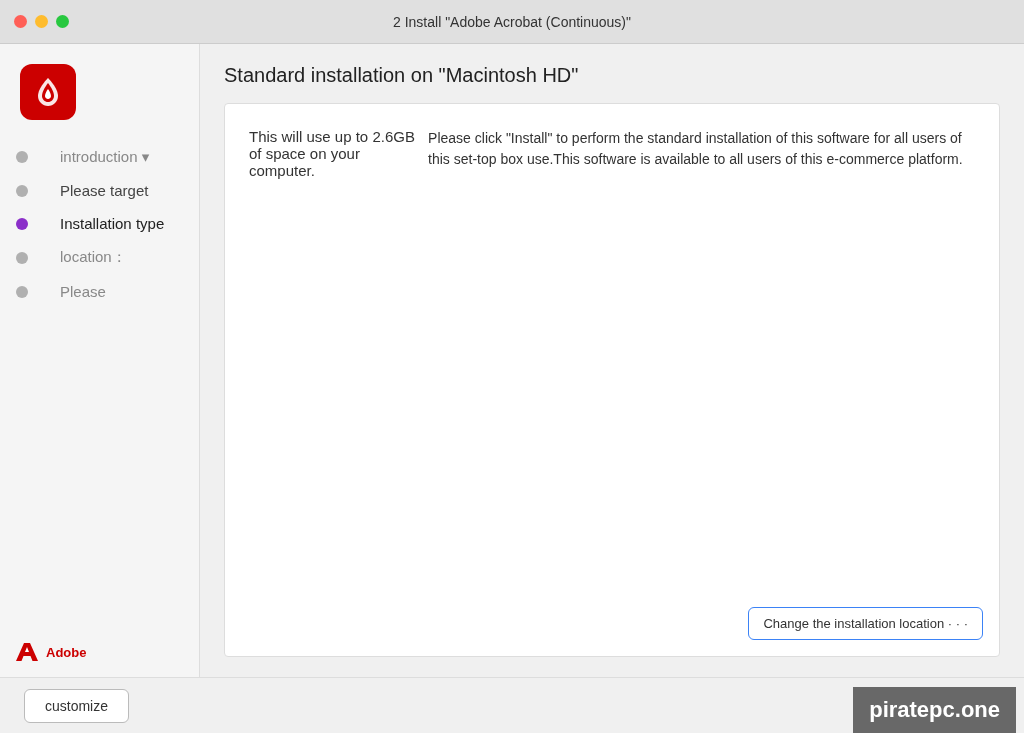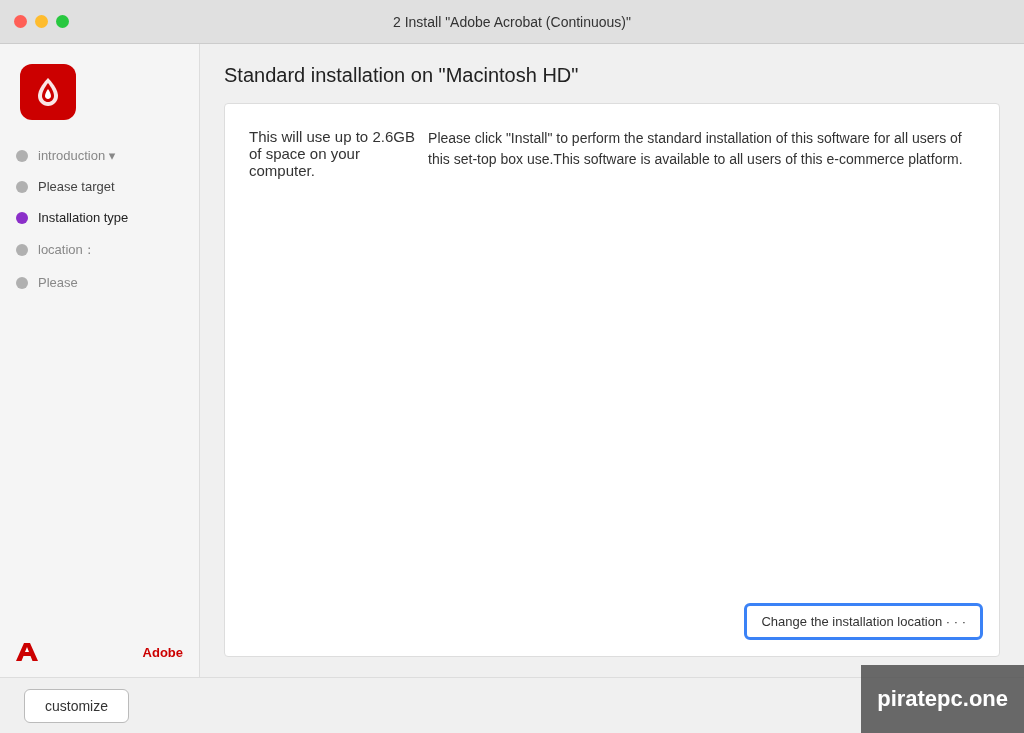--- a/index.html
+++ b/index.html
@@ -89,37 +89,38 @@
     }
     .sidebar-item-dot {
       width: 12px;
       height: 12px;
       border-radius: 50%;
       flex-shrink: 0;
     }
     .dot-gray { background: #b0b0b0; }
     .dot-purple { background: #8b2fc9; }
     .sidebar-item-label {
-      font-size: 13px;
+      font-size: 15px;
       color: #444;
+      margin-left: 22px;
     }
     .sidebar-item-label.active {
       color: #222;
       font-weight: 500;
     }
     .sidebar-item-label.muted {
       color: #888;
     }
 
     .sidebar-footer {
       margin-top: auto;
       padding: 16px;
       display: flex;
       align-items: center;
-      justify-content: space-between;
+      gap: 8px;
     }
     .adobe-logo-text {
       font-size: 13px;
       color: #cc0000;
       font-weight: 700;
     }
 
     
     .content {
       flex: 1;
@@ -160,21 +161,21 @@
     }
 
     .bottom-bar {
       position: absolute;
       bottom: 16px;
       right: 16px;
     }
 
     .change-location-btn {
       background: #fff;
-      border: 3px solid #3b82f6;
+      border: 1px solid #3b82f6;
       border-radius: 6px;
       padding: 8px 14px;
       font-size: 13px;
       color: #333;
       cursor: pointer;
       display: flex;
       align-items: center;
       gap: 6px;
     }
 
@@ -194,26 +195,26 @@
       border-radius: 6px;
       padding: 8px 20px;
       font-size: 14px;
       color: #333;
       cursor: pointer;
     }
 
     .piratepc-watermark {
       position: fixed;
       bottom: 0;
-      right: 0;
+      right: 8px;
       background: rgba(80,80,80,0.85);
       color: #fff;
       font-size: 22px;
       font-weight: bold;
-      padding: 21px 16px;
+      padding: 10px 16px;
       font-family: Arial, sans-serif;
     }
   </style>
 </head>
 <body>
 
 <div class="title-bar">
   <div class="title-bar-buttons">
     <button class="title-btn btn-close"></button>
     <button class="title-btn btn-minimize"></button>

